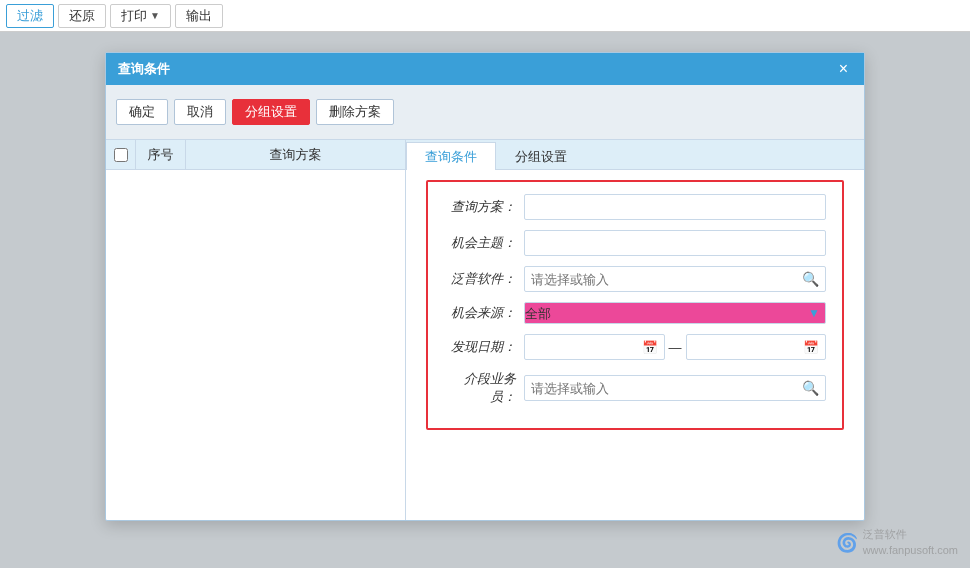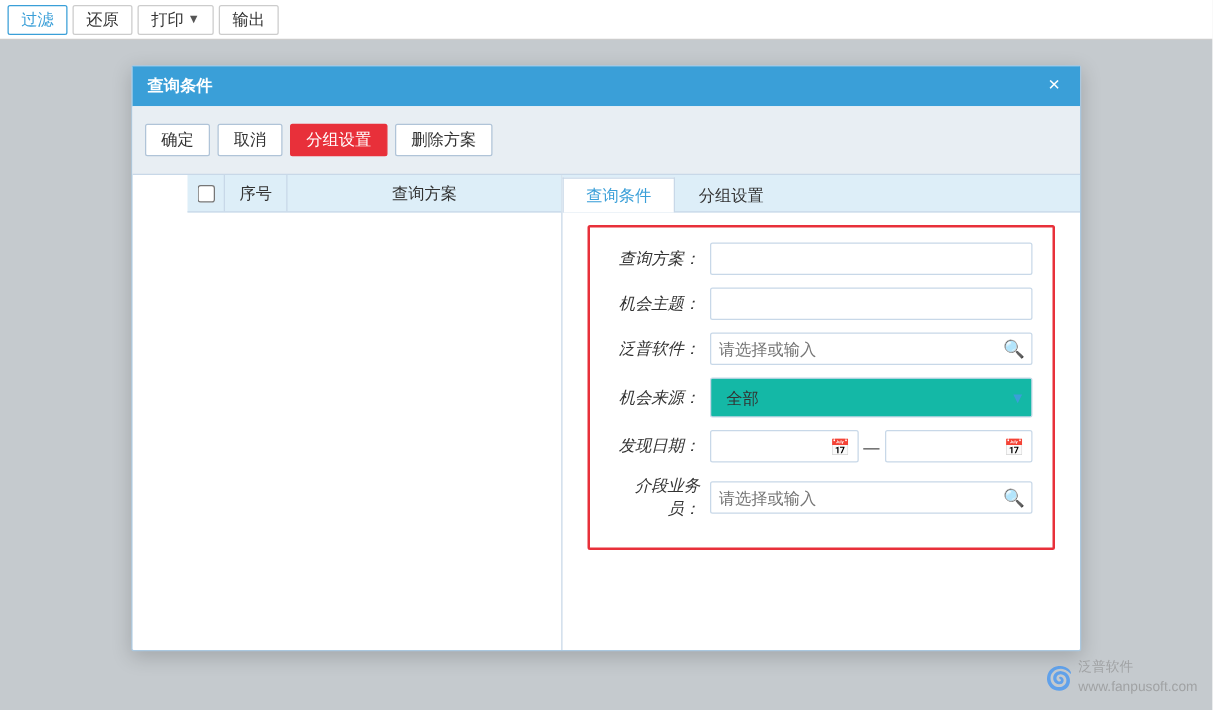--- a/index.html
+++ b/index.html
@@ -134,21 +134,20 @@
       display: flex;
       height: 380px;
     }
 
     
     .left-panel {
       width: 300px;
       border-right: 1px solid #c8d8e8;
       display: flex;
       flex-direction: column;
-      margin-left: 44px;
     }
     .left-table-header {
       display: flex;
       background: #ddeef8;
       border-bottom: 1px solid #c8d8e8;
       height: 30px;
       align-items: center;
     }
     .left-table-header .col-check {
       width: 30px;
@@ -274,29 +273,29 @@
       cursor: pointer;
     }
     .form-select-wrap {
       display: flex;
       align-items: center;
       flex: 1;
       position: relative;
     }
     .form-select-wrap select {
       flex: 1;
-      height: 32px;
+      height: 22px;
       border: 1px solid #c8d8e8;
       border-radius: 2px;
-      padding: 0 12px;
+      padding: 0 0;
       font-size: 13px;
       color: #333;
       outline: none;
       appearance: none;
-      background: #14b8a6;
+      background: #ec4899;
       cursor: pointer;
     }
     .form-select-wrap .drop-icon {
       position: absolute;
       right: 6px;
       color: #3a9fd8;
       font-size: 12px;
       pointer-events: none;
     }
     .date-range {

